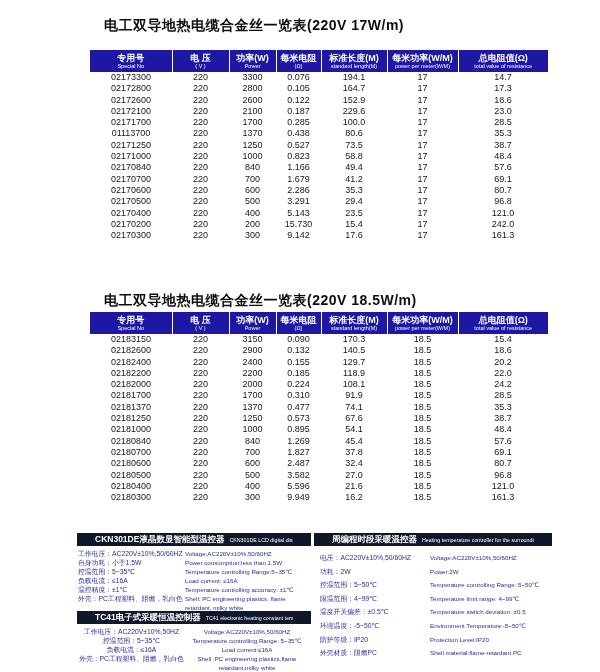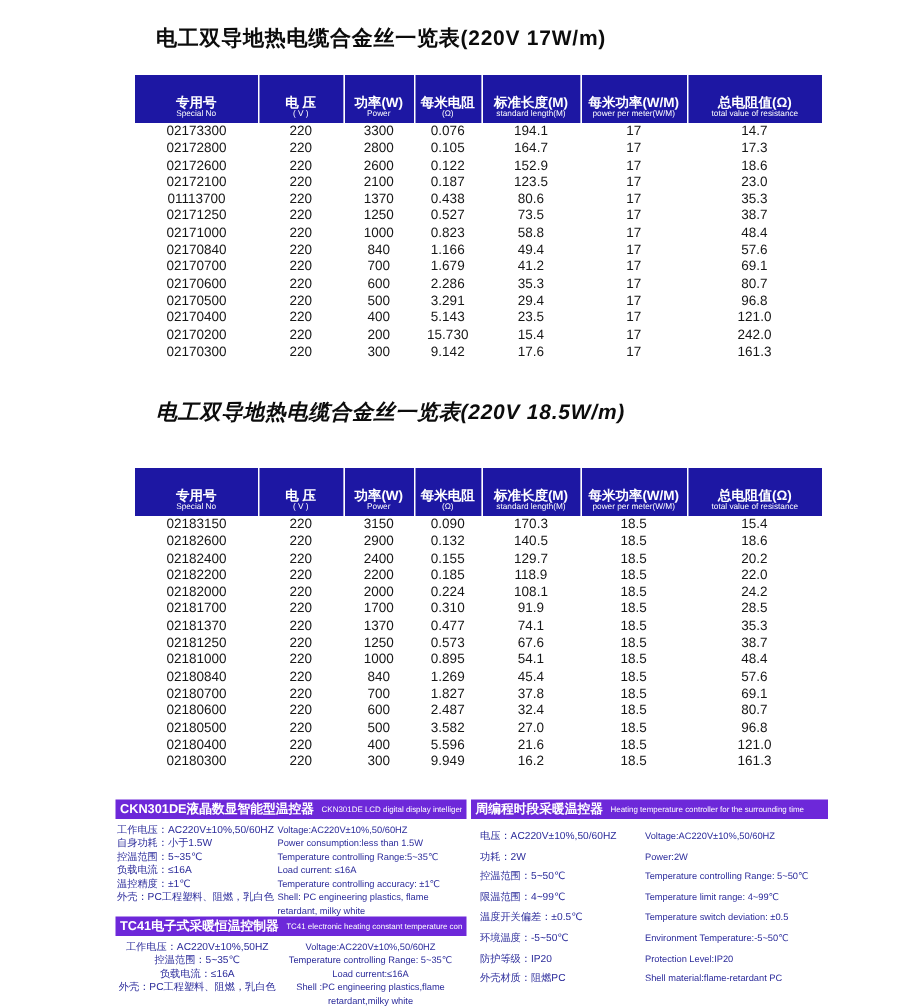--- a/index.html
+++ b/index.html
@@ -10,35 +10,35 @@
   .doc-title {
     position:absolute; left:104px; font-size:14px; font-weight:bold;
     color:#0c0c0c; letter-spacing:0.5px; white-space:nowrap;
   }
   
   table.spec {
     position:absolute; left:90px; width:458px;
     border-collapse:collapse; table-layout:fixed;
   }
   table.spec thead th {
-    background:#1d17a3; color:#ffffff; padding:12px 0 2px; height:18px;
+    background:#1d17a3; color:#ffffff; padding:2px 0 2px; height:18px;
     vertical-align:middle; font-weight:normal;
   }
   table.spec thead th + th { border-left:1px solid #ffffff;margin-top:44px; }
   th .hz { font-size:9px; font-weight:bold; line-height:10px; white-space:nowrap; text-align:center; }
   th .he { font-size:5.5px; line-height:7px; white-space:nowrap; text-align:center; }
   table.spec tbody td {
     font-size:9px; color:#161616; text-align:center;
     height:11.3px; line-height:11.3px; padding:0; overflow:hidden; white-space:nowrap;
   }
   
   .spec-box { position:absolute; }
   .box-header {
-    background:#6d28d9; color:#ffffff; display:flex; align-items:center;
-    gap:5px; height:13px; padding:0 3px; overflow:hidden;
+    background:#0f172a; color:#ffffff; display:flex; align-items:center;
+    gap:5px; height:13px; padding:0 18px; overflow:hidden;
   }
   .box-header .t-zh { font-size:8.5px; font-weight:bold; white-space:nowrap; }
   .box-header .t-en { font-size:5.3px; white-space:nowrap; overflow:hidden; }
   .spec-rows { padding-top:3px; }
   .spec-row { display:flex; align-items:flex-start; color:#2c2c9b; }
   .spec-row .zh { font-size:6.8px; line-height:9px; }
   .spec-row .en { font-size:6.2px; line-height:9px; }
   .left-box { left:77px; width:234px; }
   .left-box .spec-row .zh { width:107px; flex:0 0 107px; padding-left:1px; }
   .left-box .spec-row .en { width:124px; }
@@ -134,25 +134,34 @@
           <td>152.9</td>
           <td>17</td>
           <td>18.6</td>
         </tr>
 
         <tr>
           <td>02172100</td>
           <td>220</td>
           <td>2100</td>
           <td>0.187</td>
-          <td>123.5</td>
+          <td>229.6</td>
           <td>17</td>
           <td>23.0</td>
         </tr>
 
+        <tr>
+          <td>02171700</td>
+          <td>220</td>
+          <td>1700</td>
+          <td>0.285</td>
+          <td>100.0</td>
+          <td>17</td>
+          <td>28.5</td>
+        </tr>
 
         <tr>
           <td>01113700</td>
           <td>220</td>
           <td>1370</td>
           <td>0.438</td>
           <td>80.6</td>
           <td>17</td>
           <td>35.3</td>
         </tr>
@@ -242,21 +251,21 @@
           <td>220</td>
           <td>300</td>
           <td>9.142</td>
           <td>17.6</td>
           <td>17</td>
           <td>161.3</td>
         </tr>
       </tbody>
   </table>
 
-  <div class="doc-title" style="top:266px;font-style:italic;">电工双导地热电缆合金丝一览表(220V 18.5W/m)</div>
+  <div class="doc-title" style="top:292px;">电工双导地热电缆合金丝一览表(220V 18.5W/m)</div>
 
   <table class="spec" style="top:312px;">
     <colgroup>
       <col style="width:82px">
         <col style="width:57px">
         <col style="width:47px">
       <col style="width:45px">
         <col style="width:66px">
         <col style="width:71px">
       <col style="width:90px">

